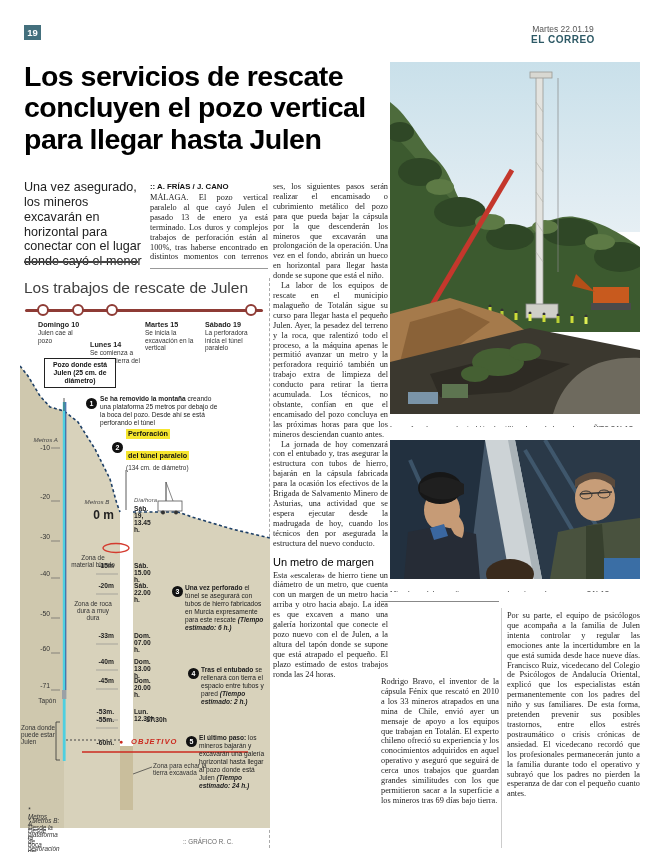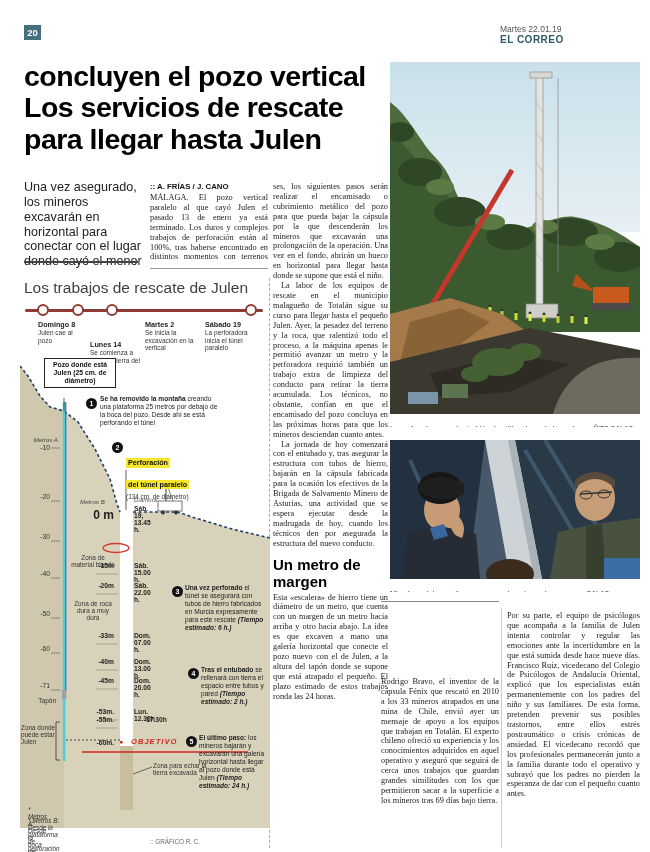--- a/index.html
+++ b/index.html
@@ -3,21 +3,21 @@
 <meta charset="utf-8">
 <style>
   html,body{margin:0;padding:0;background:#fff;}
   #page{position:relative;width:650px;height:852px;background:#fff;overflow:hidden;
         font-family:"Liberation Sans",sans-serif;color:#111;}
   .abs{position:absolute;}
   .ser{font-family:"Liberation Serif",serif;text-align:justify;color:#1c1c1c;}
   .b{font-weight:bold;}
   .i{font-style:italic;}
   .bi{font-weight:bold;font-style:italic;}
-  .r{text-align:left;}
+  .r{text-align:center;}
   .c{text-align:center;}
   .clip{overflow:hidden;}
   .badge{width:11px;height:11px;border-radius:50%;background:#111;color:#fff;
          font-size:7px;font-weight:bold;text-align:center;line-height:11px;}
   .node{width:8px;height:8px;border-radius:50%;background:#fff;border:2.5px solid #8e3b35;}
   .tlday{font-size:7.2px;font-weight:bold;color:#222;}
   .tldesc{font-size:6.5px;color:#333;line-height:1.18;}
   .depth{font-size:6.7px;font-weight:bold;color:#222;text-align:right;width:30px;}
   .ptime{font-size:6.7px;font-weight:bold;color:#222;}
   .zone{font-size:6.4px;color:#333;line-height:1.12;}
@@ -25,66 +25,66 @@
   .scalea{font-size:6.8px;color:#333;text-align:right;width:24px;}
   .cap{font-size:7.4px;color:#222;white-space:nowrap;}
   .capcredit{font-size:6.6px;font-weight:bold;color:#666;}
   .hl{background:#f6e62e;font-weight:bold;font-size:7.2px;padding:0 2px;display:inline-block;}
 </style>
 </head>
 <body>
 
 <div id="page">
 
-  <div class="abs" style="left:24px;top:25px;width:17px;height:15px;background:#44707d;color:#fff;font-size:9.5px;font-weight:bold;text-align:center;line-height:15px;">20</div>
+  <div class="abs" style="left:24px;top:25px;width:17px;height:15px;background:#44707d;color:#fff;font-size:9.5px;font-weight:bold;text-align:center;line-height:15px;">19</div>
   <div class="abs r" style="left:500px;top:24px;width:126px;font-size:8.5px;color:#555;">Martes 22.01.19</div>
   <div class="abs r" style="left:500px;top:34px;width:126px;font-size:10px;font-weight:bold;color:#2e5a66;letter-spacing:0.5px;">EL CORREO</div>
 
   <div class="abs" style="left:24px;top:61px;width:366px;font-size:28.5px;line-height:1.1;font-weight:800;letter-spacing:-0.5px;color:#000;">
+    <div>Los servicios de rescate</div>
     <div>concluyen el pozo vertical</div>
-    <div>Los servicios de rescate</div>
     <div>para llegar hasta Julen</div>
   </div>
 
   <div class="abs" style="left:24px;top:180px;width:125px;font-size:12.6px;line-height:1.18;color:#222;">Una vez asegurado, los mineros excavarán en horizontal para conectar con el lugar donde cayó el menor</div>
   <div class="abs" style="left:24px;top:261px;width:114px;height:2px;background:#444;"></div>
 
   <div class="abs" style="left:150px;top:182px;width:118px;font-size:7.8px;font-weight:bold;color:#111;">:: A. FRÍAS / J. CANO</div>
   <div class="abs ser clip" style="left:150px;top:193px;width:118px;height:70px;font-size:8.3px;line-height:9.9px;">MÁLAGA. El pozo vertical paralelo al que cayó Julen el pasado 13 de enero ya está terminado. Los duros y complejos trabajos de perforación están al 100%, tras haberse encontrado en distintos momentos con terrenos muy duros. En las próximas fa-</div>
   <div class="abs" style="left:150px;top:268px;width:118px;height:1px;background:#999;"></div>
 
   <div class="abs clip" style="left:273px;top:182px;width:115px;height:668px;">
     <div class="ser" style="font-size:8.3px;line-height:9.9px;">ses, los siguientes pasos serán realizar el encamisado o cubrimiento metálico del pozo para que pueda bajar la cápsula por la que descenderán los mineros que excavarán una prolongación de la operación. Una vez en el fondo, abrirán un hueco en horizontal para llegar hasta donde se supone que está el niño.</div>
     <div class="ser" style="font-size:8.3px;line-height:9.9px;text-indent:8px;">La labor de los equipos de rescate en el municipio malagueño de Totalán sigue su curso para llegar hasta el pequeño Julen. Ayer, la pesadez del terreno y la roca, que ralentizó todo el proceso, a la máquina apenas le permitió avanzar un metro y la perforadora requirió también un trabajo extra de limpieza del conducto para retirar la tierra acumulada. Los técnicos, no obstante, confían en que el encamisado del pozo concluya en las próximas horas para que los mineros desciendan cuanto antes.</div>
     <div class="ser" style="font-size:8.3px;line-height:9.9px;text-indent:8px;">La jornada de hoy comenzará con el entubado y, tras asegurar la estructura con tubos de hierro, bajarán en la cápsula fabricada para la ocasión los efectivos de la Brigada de Salvamento Minero de Asturias, una actividad que se espera ejecutar desde la madrugada de hoy, cuando los técnicos den por asegurada la estructura del nuevo conducto.</div>
-    <div style="font-size:15px;font-weight:bold;margin:7px 0 3px 0;color:#000;">Un metro de margen</div>
+    <div style="font-size:11px;font-weight:normal;margin:7px 0 3px 0;color:#000;">Un metro de margen</div>
     <div class="ser" style="font-size:8.3px;line-height:9.9px;">Esta «escalera» de hierro tiene un diámetro de un metro, que cuenta con un margen de un metro hacia arriba y otro hacia abajo. La idea es que excaven a mano una galería horizontal que conecte el pozo nuevo con el de Julen, a la altura del tapón donde se supone que está atrapado el pequeño. El plazo estimado de estos trabajos ronda las 24 horas.</div>
   </div>
 
   <div class="abs" style="left:269px;top:278px;height:570px;border-left:1px dashed #aaa;"></div>
 
   <div class="abs" style="left:0;top:0;">
     <div class="abs" style="left:24px;top:279px;width:240px;font-size:15.5px;color:#3f3f3f;">Los trabajos de rescate de Julen</div>
 
     <div class="abs" style="left:25px;top:309px;width:238px;height:2.5px;background:#8e3b35;border-radius:2px;"></div>
     <div class="abs node" style="left:37px;top:304px;"></div>
     <div class="abs node" style="left:72px;top:304px;"></div>
     <div class="abs node" style="left:106px;top:304px;"></div>
     <div class="abs node" style="left:245px;top:304px;"></div>
 
     <div class="abs" style="left:38px;top:320px;width:46px;">
-      <div class="tlday">Domingo 8</div>
+      <div class="tlday">Domingo 10</div>
       <div class="tldesc">Julen cae al pozo</div>
     </div>
     <div class="abs" style="left:90px;top:320px;width:50px;margin-top:20px;">
       <div class="tlday">Lunes 14</div>
       <div class="tldesc">Se comienza a excavar tierra del pozo</div>
     </div>
     <div class="abs" style="left:145px;top:320px;width:50px;">
-      <div class="tlday">Martes 2</div>
+      <div class="tlday">Martes 15</div>
       <div class="tldesc">Se inicia la excavación en la vertical</div>
     </div>
     <div class="abs" style="left:205px;top:320px;width:58px;">
       <div class="tlday">Sábado 19</div>
       <div class="tldesc">La perforadora inicia el túnel paralelo</div>
     </div>
 
     <svg class="abs" style="left:20px;top:354px;" width="250" height="490" viewBox="0 0 250 490">
       <polygon points="0,12 8,22 20,42 30,53 44,57 58,68 75,95 90,125 97,150 100,158 158,158 172,163 212,175 250,184 250,474 0,474" fill="#d8d2bb"></polygon>
       <polygon points="0,12 8,22 20,42 30,53 44,57 44,474 0,474" fill="#cfc8ae"></polygon>
@@ -168,21 +168,21 @@
     <div class="abs zone" style="left:21px;top:724px;width:38px;">Zona donde puede estar Julen</div>
     <div class="abs zone" style="left:153px;top:762px;width:60px;">Zona para echar la tierra excavada</div>
 
     <div class="abs badge" style="left:86px;top:398px;">1</div>
     <div class="abs steptext" style="left:100px;top:395px;width:120px;">
       <span class="b">Se ha removido la montaña</span>
       <span>creando una plataforma 25 metros por debajo de la boca del pozo. Desde ahí se está perforando el túnel</span>
     </div>
 
     <div class="abs badge" style="left:112px;top:442px;">2</div>
-    <div class="abs" style="left:126px;top:449px;width:90px;line-height:1.35;">
+    <div class="abs" style="left:126px;top:420px;width:90px;line-height:1.35;">
       <span class="hl">Perforación</span><br>
       <span class="hl">del túnel paralelo</span>
       <div style="font-size:6.4px;color:#333;margin-top:1px;">(134 cm. de diámetro)</div>
     </div>
 
     <div class="abs badge" style="left:172px;top:586px;">3</div>
     <div class="abs steptext" style="left:185px;top:584px;width:80px;">
       <span class="b">Una vez perforado</span>
       <span>el túnel se asegurará con tubos de hierro fabricados en Murcia expresamente para este rescate</span>
       <span class="bi">(Tiempo estimado: 6 h.)</span>

